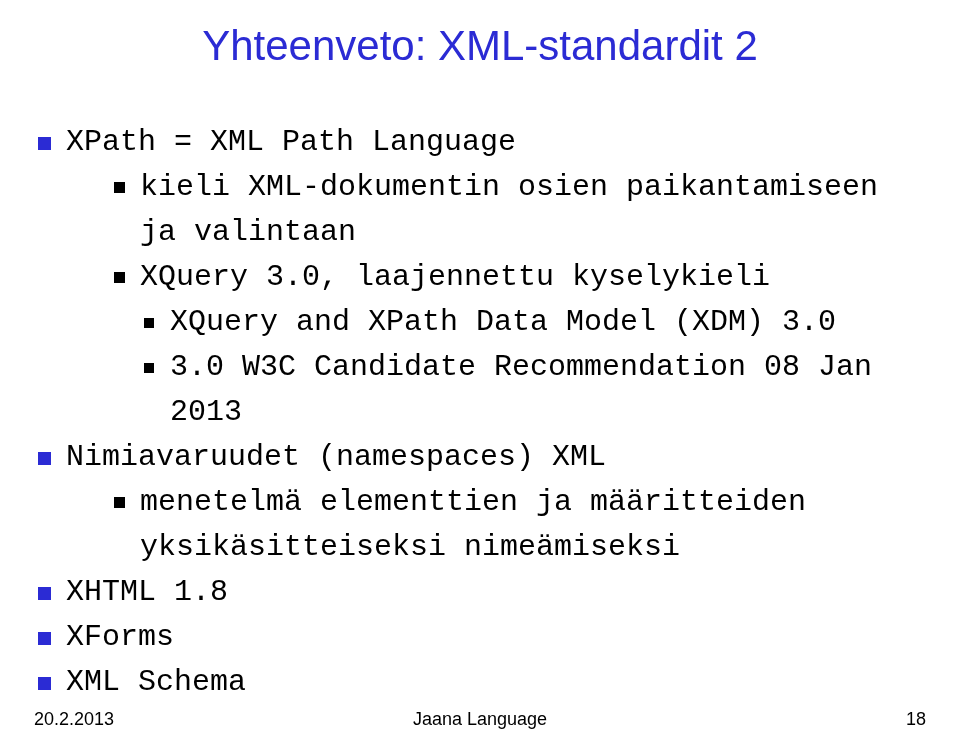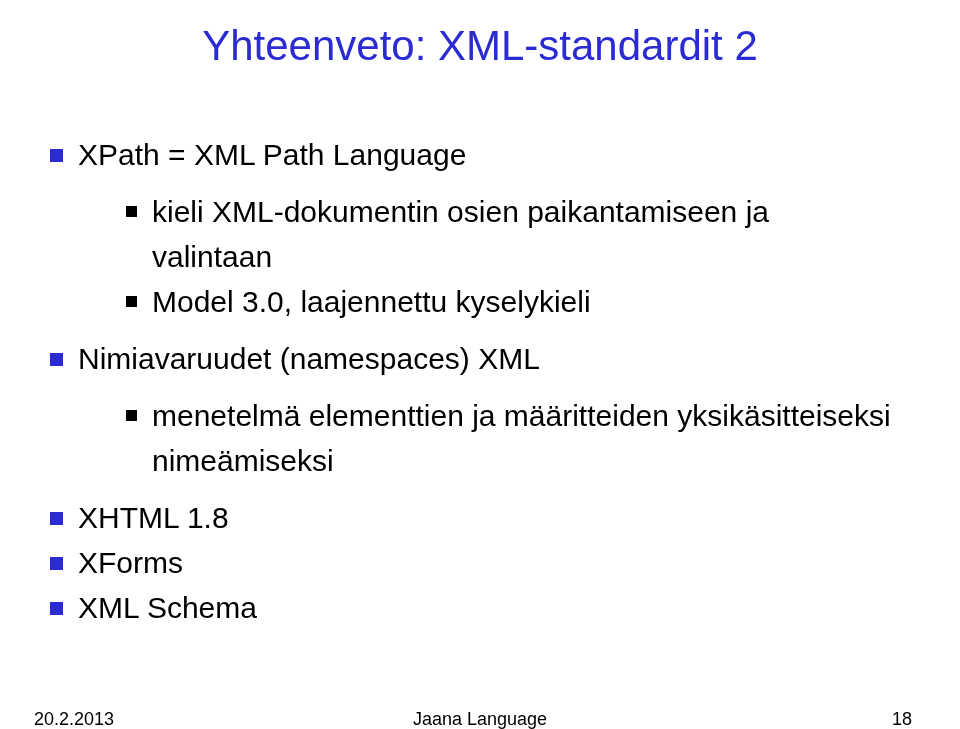--- a/index.html
+++ b/index.html
@@ -32,22 +32,23 @@
   .body {
     position: absolute;
     top: 120px;
     left: 34px;
     right: 40px;
     font-size: 30px;
     line-height: 1.5;
   }
   ul {
     list-style: none;
-    margin: 12px;
+    margin: 0;
     padding: 0;
+    font-family: Liberation Mono, monospace;
   }
   ul.lvl1 > li {
     padding-left: 32px;
     position: relative;
     margin: 0;
   }
   ul.lvl1 > li::before {
     content: "";
     position: absolute;
     left: 4px;
@@ -89,39 +90,47 @@
   .footer {
     position: absolute;
     bottom: 20px;
     left: 34px;
     right: 34px;
     font-size: 18px;
     color: #000;
   }
   .footer .date { position: absolute; left: 0; }
   .footer .author { position: absolute; left: 0; right: 0; text-align: center; }
-  .footer .page { position: absolute; right: 14px; }
+  .footer .page { position: absolute; right: 0; }
 </style>
 </head>
 <body>
 
 <div class="slide">
 
   <div class="title">Yhteenveto: XML-standardit 2</div>
 
   <div class="body">
     <ul class="lvl1">
       <li>
         <span>XPath = XML Path Language</span>
         <ul class="lvl2 indent1">
           <li>
             <span>kieli XML-dokumentin osien paikantamiseen ja valintaan</span>
           </li>
           <li>
-            <span>Model 3.0, laajennettu kyselykieli</span>
+            <span>XQuery 3.0, laajennettu kyselykieli</span>
+            <ul class="lvl3 indent2" style="margin-left:0;">
+              <li>
+                <span>XQuery and XPath Data Model (XDM) 3.0</span>
+              </li>
+              <li>
+                <span>3.0 W3C Candidate Recommendation 08 Jan 2013</span>
+              </li>
+            </ul>
           </li>
         </ul>
       </li>
       <li>
         <span>Nimiavaruudet (namespaces) XML</span>
         <ul class="lvl2 indent1">
           <li>
             <span>menetelmä elementtien ja määritteiden yksikäsitteiseksi nimeämiseksi</span>
           </li>
         </ul>

